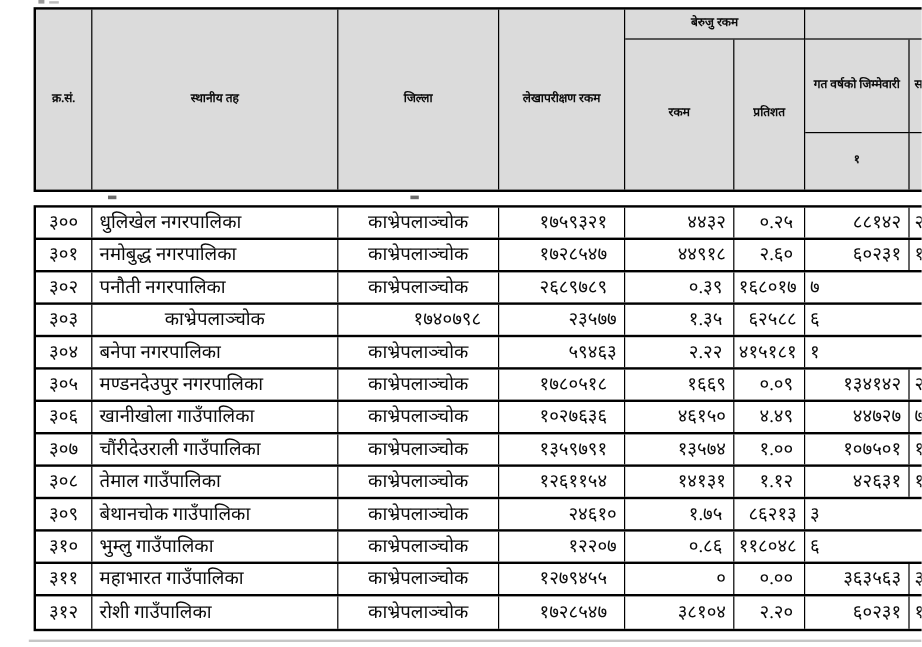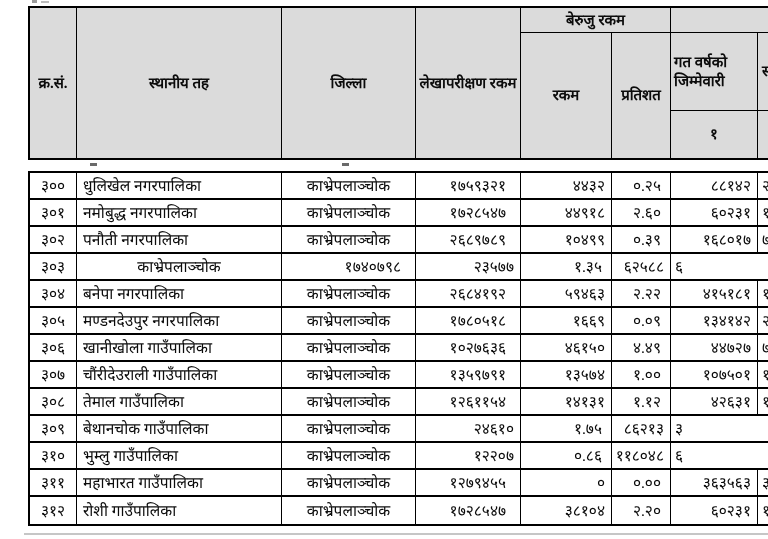--- a/index.html
+++ b/index.html
@@ -10,21 +10,21 @@
   
   .htable {
     position:absolute; left:28px; top:6px; width:772px;
     display:grid;
     grid-template-columns:47px 205px 134px 105px 91px 59px 87px 44px;
     grid-template-rows:25px 78px 47px;
     background:#dbdbdb;
     border:2px solid #000;
   }
   .hc { display:flex; align-items:center; justify-content:center;
-        font-weight:bold; font-size:15px; line-height:1.25;
+        text-align:center; font-weight:bold; font-size:10px; line-height:1.25;
         border-right:1.5px solid #000; padding:0 3px; }
   .hc.span-all { grid-row:1 / 4; }
   .h-serial   { grid-column:1; }
   .h-local    { grid-column:2; }
   .h-district { grid-column:3; }
   .h-audit    { grid-column:4; }
   .h-berju    { grid-column:5 / 7; grid-row:1; border-bottom:1.5px solid #000; }
   .h-blankTR  { grid-column:7 / 9; grid-row:1; border-bottom:1.5px solid #000; border-right:none; }
   .h-amount   { grid-column:5; grid-row:2 / 4; }
   .h-percent  { grid-column:6; grid-row:2 / 4; }
@@ -109,41 +109,39 @@
       <div class="c c6">२.६०</div>
       <div class="c c7">६०२३१</div>
       <div class="c c8">१</div>
     </div>
 
     <div class="row">
       <div class="c c1">३०२</div>
       <div class="c c2">पनौती नगरपालिका</div>
       <div class="c c3">काभ्रेपलाञ्चोक</div>
       <div class="c c4">२६८९७८९</div>
-      <div class="c c5">१०४९९</div>
       <div class="c c6">०.३९</div>
       <div class="c c7">१६८०१७</div>
       <div class="c c8">७</div>
     </div>
 
     <div class="row">
       <div class="c c1">३०३</div>
       <div class="c c3">काभ्रेपलाञ्चोक</div>
       <div class="c c4">१७४०७९८</div>
       <div class="c c5">२३५७७</div>
       <div class="c c6">१.३५</div>
       <div class="c c7">६२५८८</div>
       <div class="c c8">६</div>
     </div>
 
     <div class="row">
       <div class="c c1">३०४</div>
       <div class="c c2">बनेपा नगरपालिका</div>
       <div class="c c3">काभ्रेपलाञ्चोक</div>
-      <div class="c c4">२६८४१९२</div>
       <div class="c c5">५९४६३</div>
       <div class="c c6">२.२२</div>
       <div class="c c7">४१५१८१</div>
       <div class="c c8">१</div>
     </div>
 
     <div class="row">
       <div class="c c1">३०५</div>
       <div class="c c2">मण्डनदेउपुर नगरपालिका</div>
       <div class="c c3">काभ्रेपलाञ्चोक</div>

